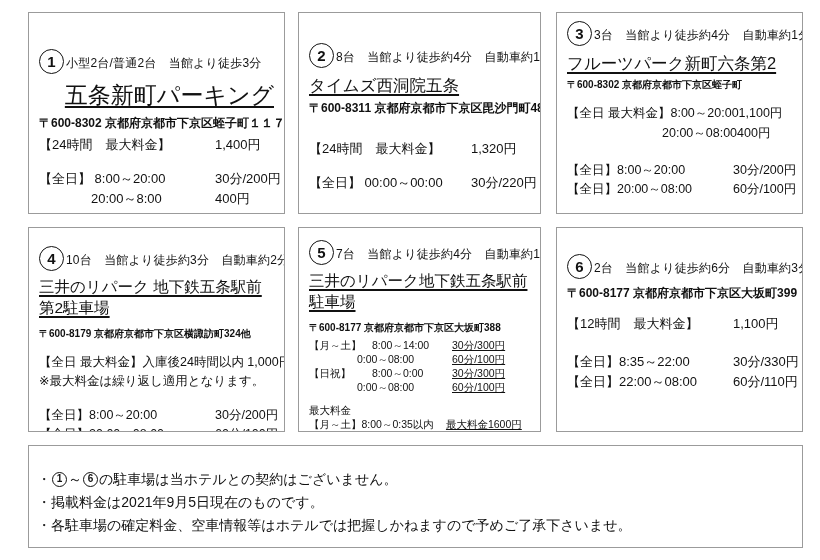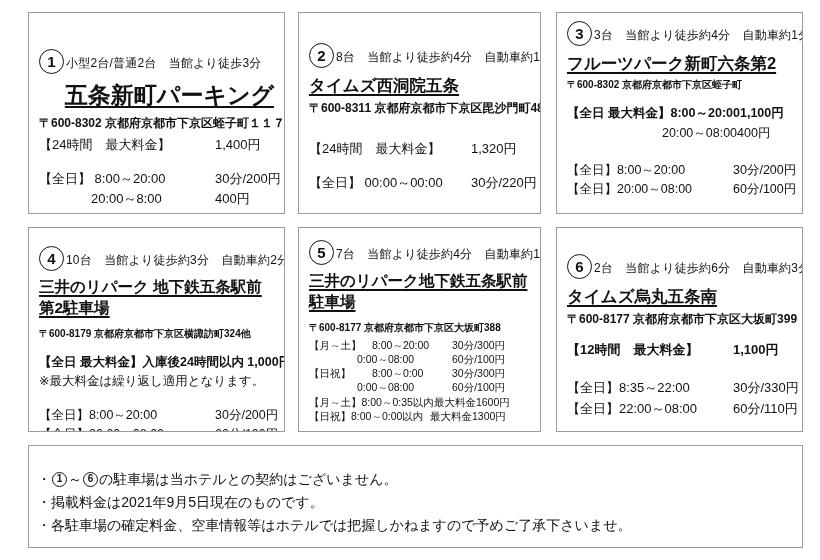--- a/index.html
+++ b/index.html
@@ -28,42 +28,42 @@
   .hdr { display: flex; align-items: flex-end; gap: 2px; margin-bottom: 6px; }
   .num {
     width: 25px; height: 25px; flex: 0 0 auto;
     border: 1.6px solid #111; border-radius: 50%;
     display: inline-flex; align-items: center; justify-content: center;
     font-size: 15px; font-weight: bold; line-height: 1;
   }
   .hinfo { font-size: 12px; padding-bottom: 2px; white-space: pre; letter-spacing: 0.2px; }
 
   .pname {
-    font-size: 16.5px; font-weight: bold; line-height: 1.35;
+    font-size: 16.5px; font-weight: normal; line-height: 1.35;
     text-decoration: underline; text-underline-offset: 3px; text-decoration-thickness: 1.5px;
     margin-bottom: 4px;
   }
   #c1 .pname { font-size: 23px; text-align: right; }
   #c4 .pname, #c5 .pname { font-size: 15.5px; margin-bottom: 8px; }
 
   .addr { font-size: 12px; margin-bottom: 3px; white-space: nowrap; font-weight: bold; }
   .addr.sm { font-size: 10px; }
 
   .ln { display: flex; font-size: 13px; line-height: 1.55; white-space: pre; }
   .ln .l { flex: 0 1 auto; }
   .ln .r { margin-left: auto; width: 59px; text-align: left; flex: 0 0 auto; }
   .ln.full .l { flex: 1 1 auto; }
 
   #c3 .ln, #c4 .ln { font-size: 12.5px; }
   #c5 .ln { font-size: 10.5px; line-height: 1.35; }
-  #c5 .ln .r { width: 78px; }
-  #c5 .ln.max .r { width: 100px; }
+  #c5 .ln .r { width: 78px; text-decoration: underline; }
+  #c5 .ln.max .r { width: 100px; text-align: center; }
 
   .mt8  { margin-top: 8px; }
-  .mt12 { margin-top: 12px; font-weight: bold; }
+  .mt12 { margin-top: 12px; }
   .mt14 { margin-top: 14px; }
   .mt18 { margin-top: 18px; }
   .mt22 { margin-top: 22px; }
   .ind52 { padding-left: 52px; }
   .ind95 { padding-left: 95px; }
   .ind48 { padding-left: 48px; }
 
   .footer {
     position: absolute; left: 28px; top: 445px; width: 775px; height: 103px;
     background: #fff; border: 1px solid #9b9b9b;
@@ -170,52 +170,54 @@
   </section>
 
   <section class="card" id="c5">
     <div class="hdr">
       <span class="num">5</span>
       <span class="hinfo">7台　当館より徒歩約4分　自動車約1分</span>
     </div>
     <h2 class="pname">三井のリパーク地下鉄五条駅前駐車場</h2>
     <div class="addr sm">〒600-8177 京都府京都市下京区大坂町388</div>
     <div class="ln">
-      <span class="l">【月～土】　8:00～20:00</span>
+      <span class="l">【月～土】　8:00～14:00</span>
       <span class="r">30分/300円</span>
     </div>
     <div class="ln">
       <span class="l ind48">0:00～08:00</span>
       <span class="r">60分/100円</span>
     </div>
     <div class="ln">
       <span class="l">【日祝】　　8:00～0:00</span>
       <span class="r">30分/300円</span>
     </div>
     <div class="ln">
       <span class="l ind48">0:00～08:00</span>
       <span class="r">60分/100円</span>
+    </div>
+    <div class="ln full mt8">
+      <span class="l">最大料金</span>
     </div>
     <div class="ln max">
       <span class="l">【月～土】8:00～0:35以内</span>
       <span class="r">最大料金1600円</span>
     </div>
     <div class="ln max">
       <span class="l">【日祝】8:00～0:00以内</span>
       <span class="r">最大料金1300円</span>
     </div>
 
   </section>
 
   <section class="card" id="c6">
     <div class="hdr">
       <span class="num">6</span>
       <span class="hinfo">2台　当館より徒歩約6分　自動車約3分</span>
     </div>
-    <h2 class="pname">タイムズ烏丸五条南</h2>
     <div class="addr">〒600-8177 京都府京都市下京区大坂町399</div>
     <div class="ln mt12">
       <span class="l">【12時間　最大料金】</span>
       <span class="r">1,100円</span>
     </div>
     <div class="ln mt18">
       <span class="l">【全日】8:35～22:00</span>
       <span class="r">30分/330円</span>
     </div>
     <div class="ln">

